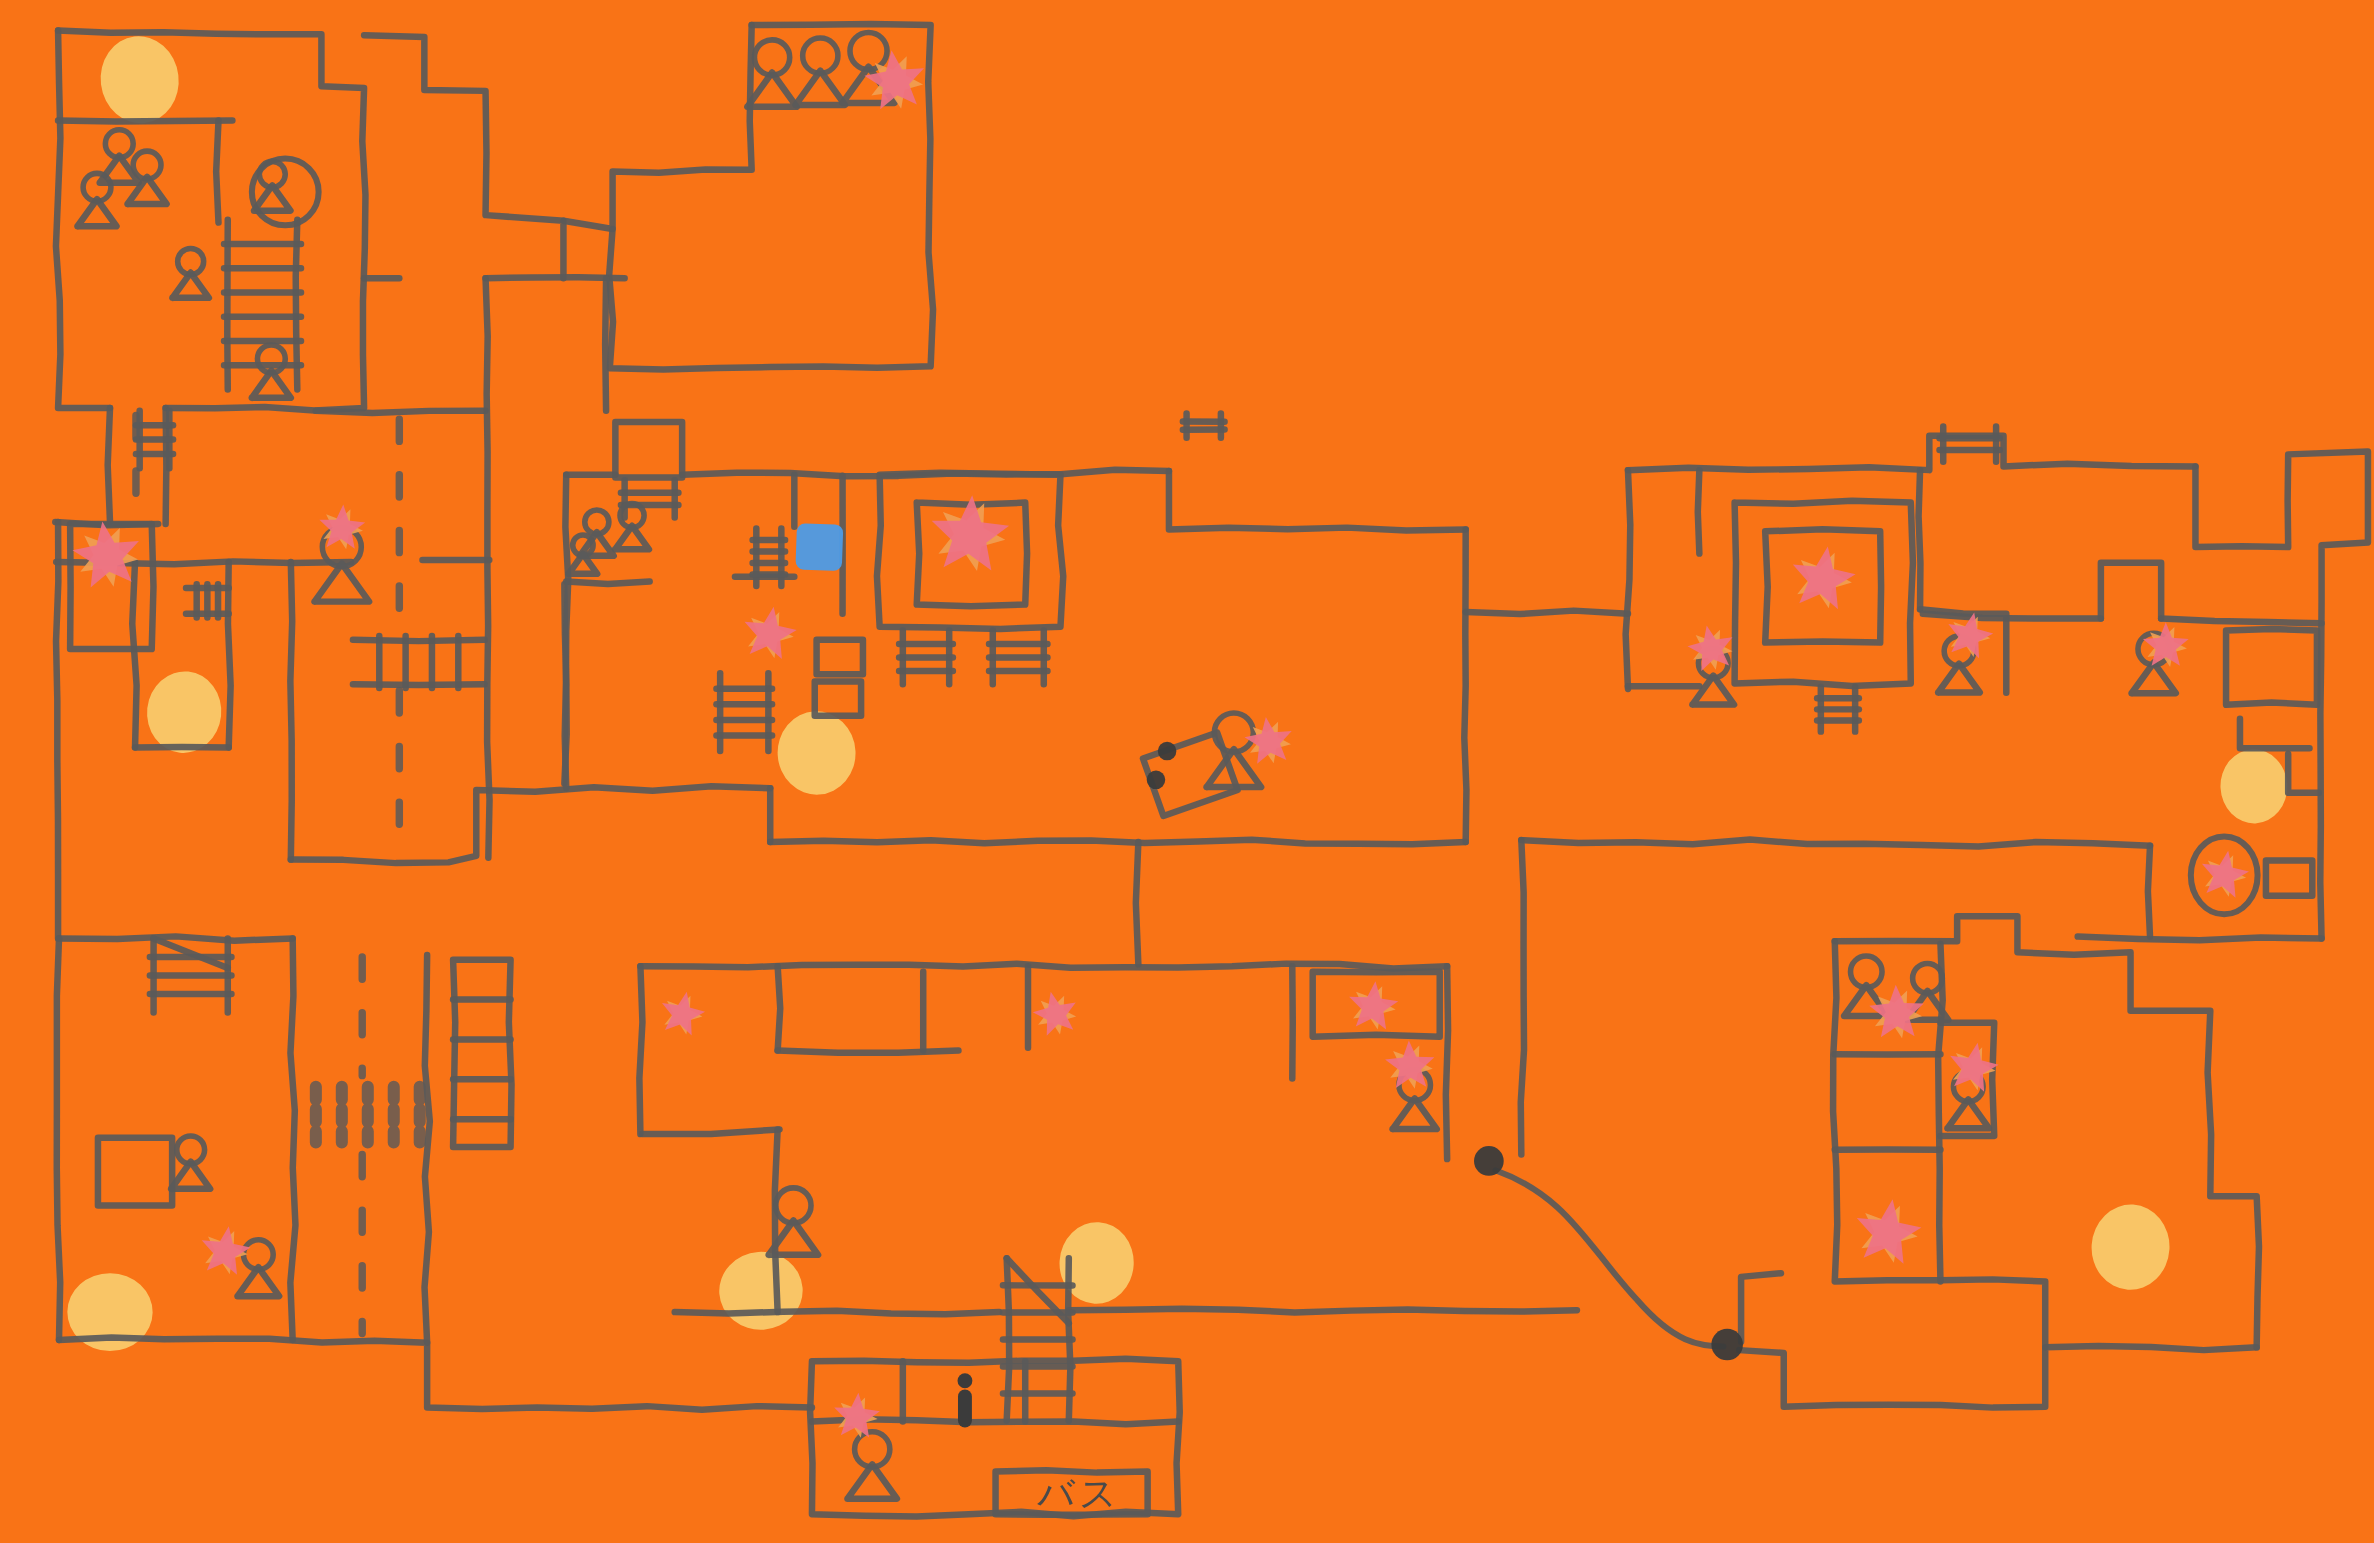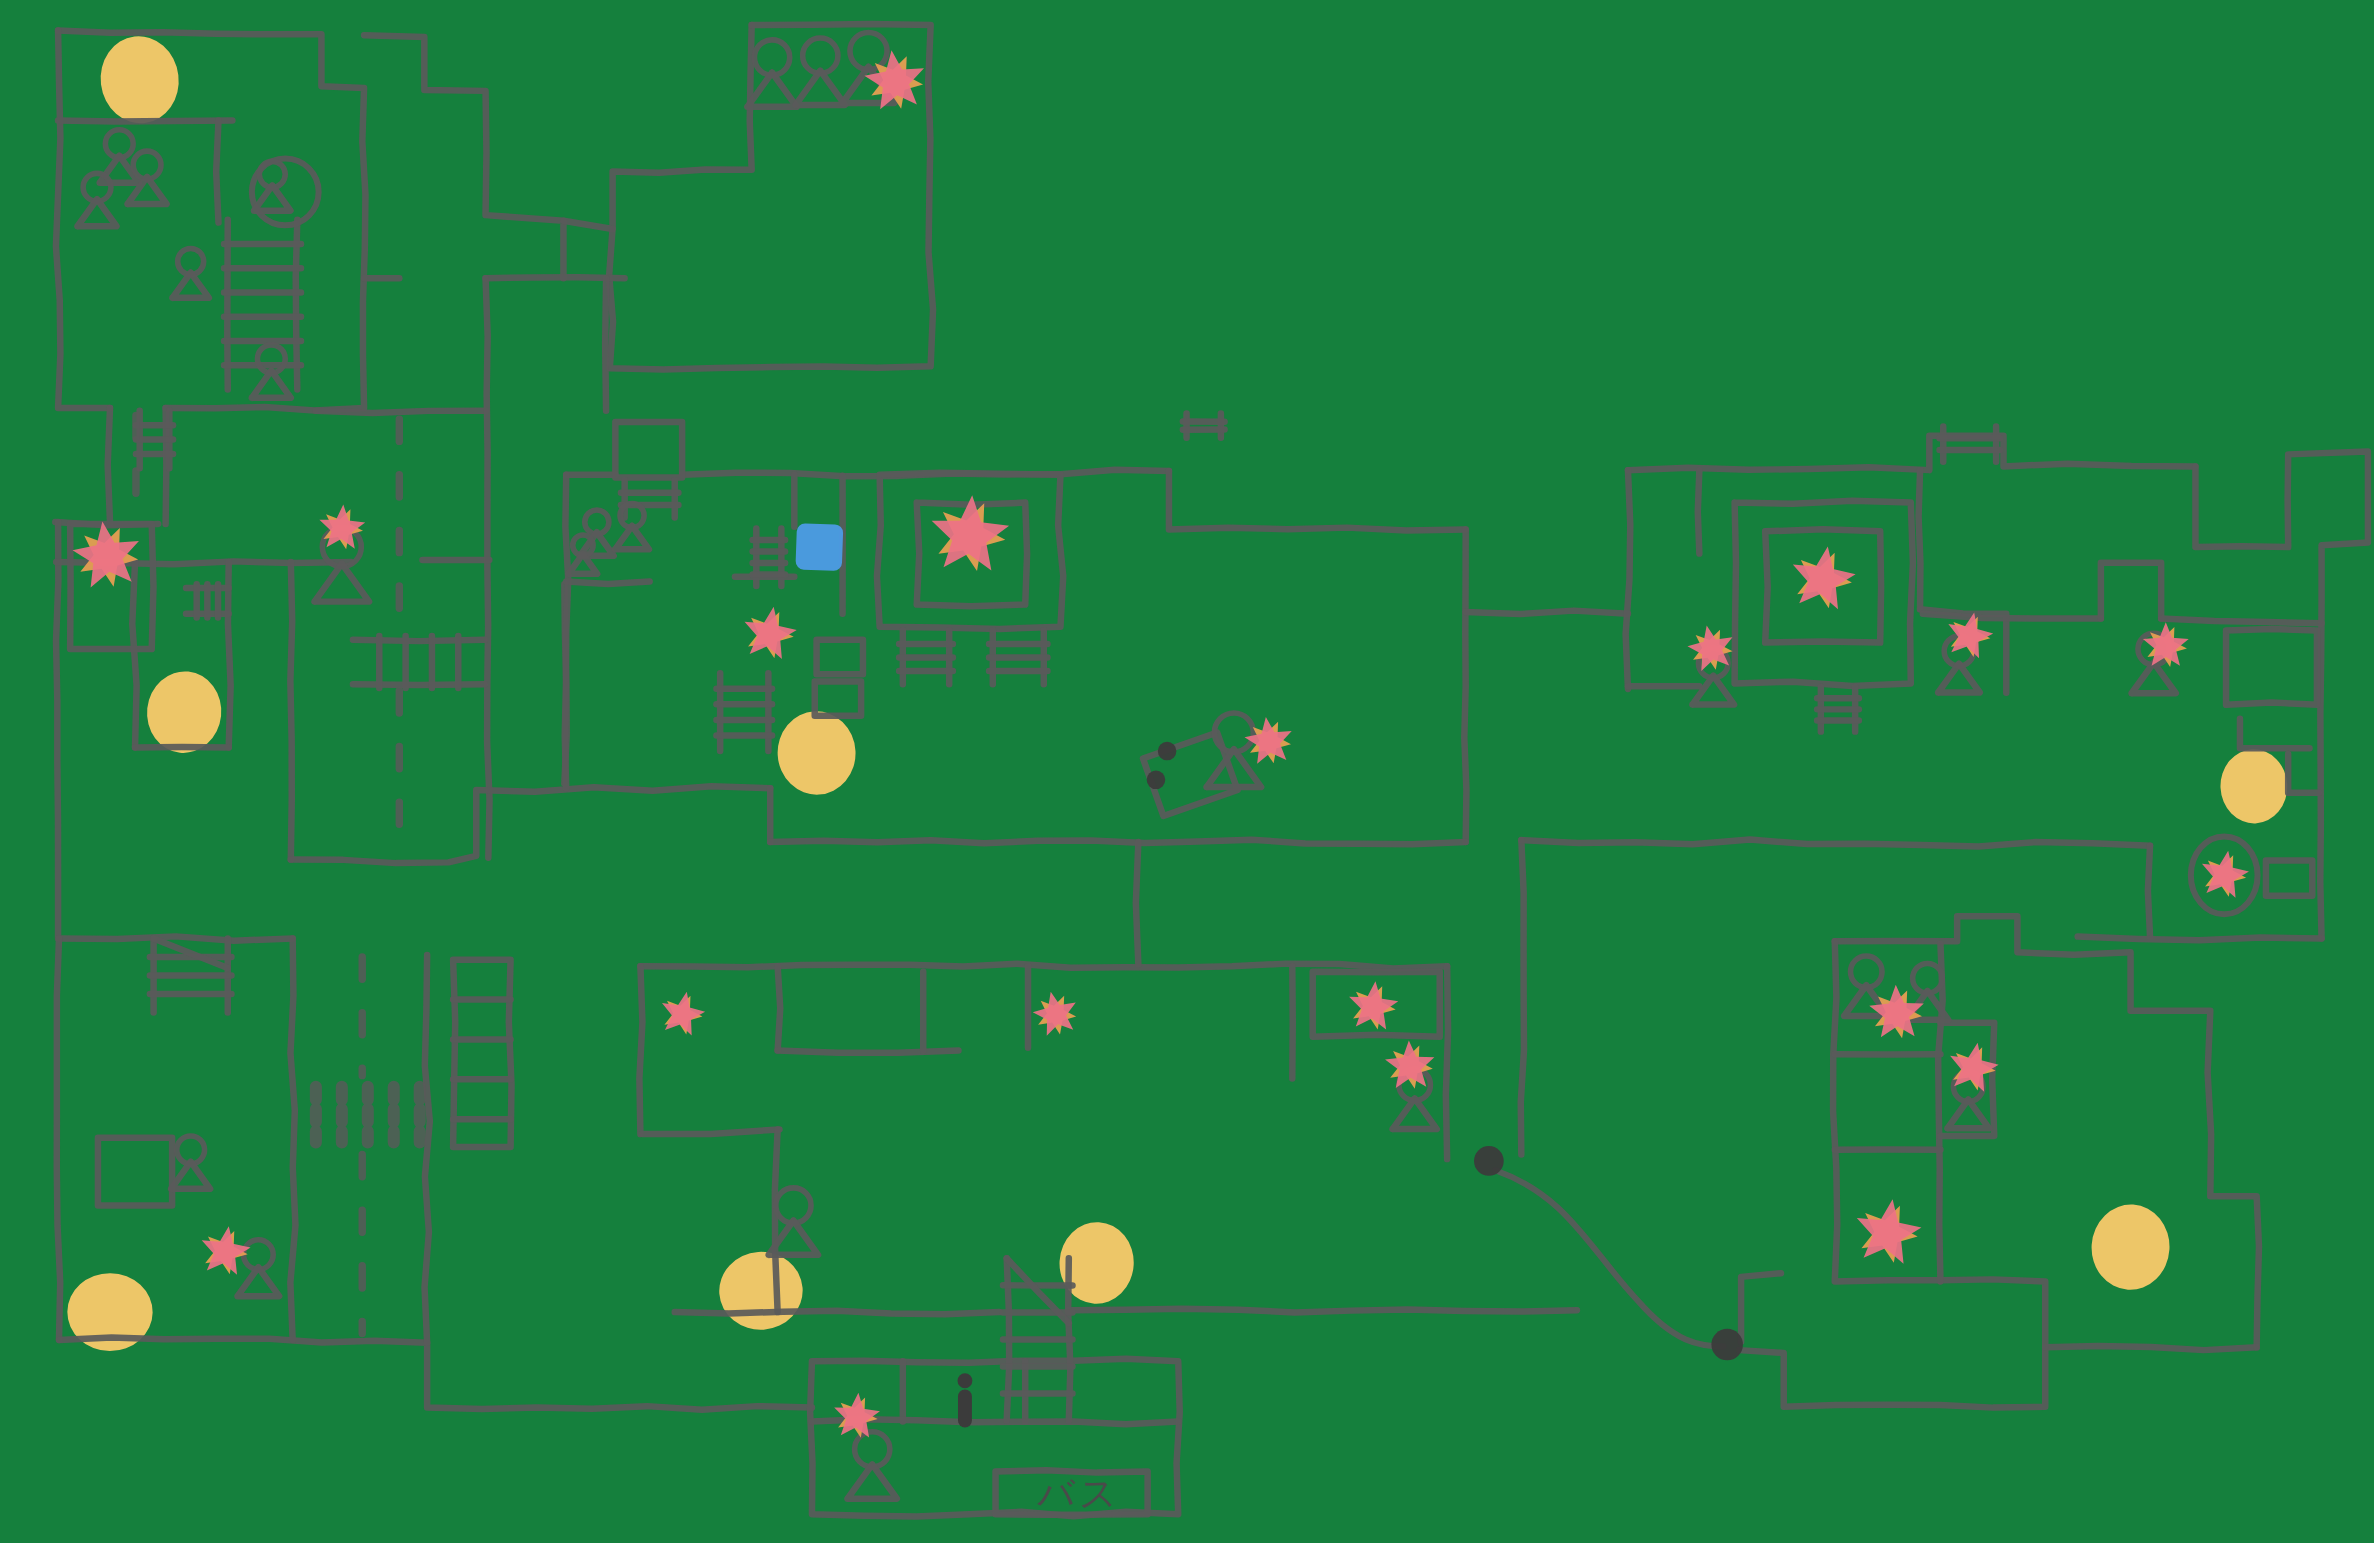--- a/index.html
+++ b/index.html
@@ -1,16 +1,16 @@
 <!DOCTYPE html>
 <html style="font-size:15px"><head>
 <meta charset="utf-8">
 <style>
   html,body{margin:0;padding:0;background:#efeeec;}
-  .stage{width:2375px;height:1543px;background:#15803d;position:relative;overflow:hidden;}
+  .stage{width:2375px;height:1543px;background:#f97316;position:relative;overflow:hidden;}
   svg{display:block;}
   .bus-text{font-family:"DejaVu Sans","Liberation Sans",sans-serif;font-size:40px;fill:#4a4a4a;letter-spacing:4px;}
 </style>
 </head>
 <body>
 
 <div class="stage">
   <svg id="map" width="2375" height="1543" viewBox="0 0 2560 1664" xmlns="http://www.w3.org/2000/svg">
     <g id="layer-dots">
         <ellipse cx="150" cy="86" rx="42" ry="47" fill="#f9c96a" opacity="0.95" transform="rotate(-7.0 150 86)"></ellipse>

